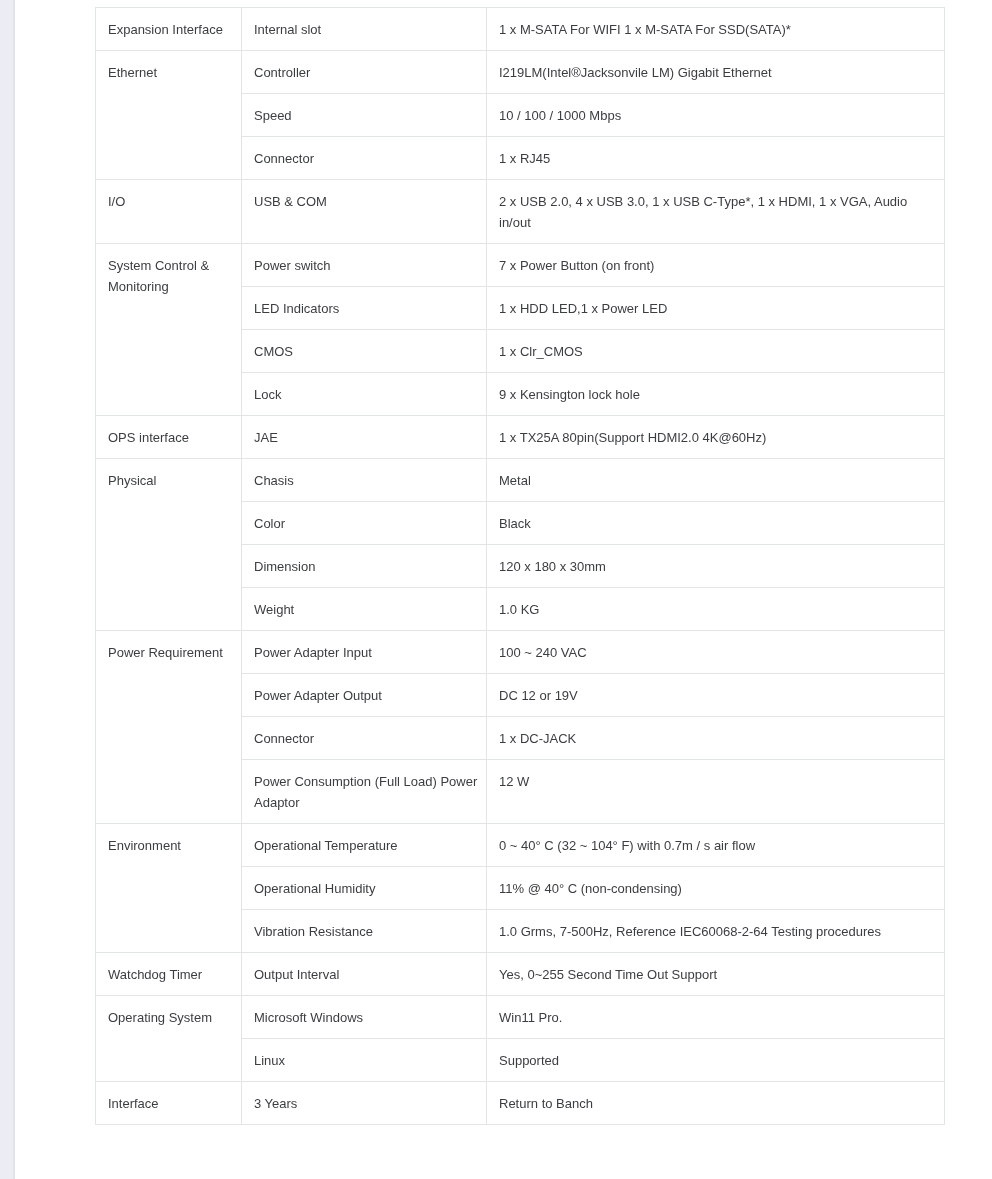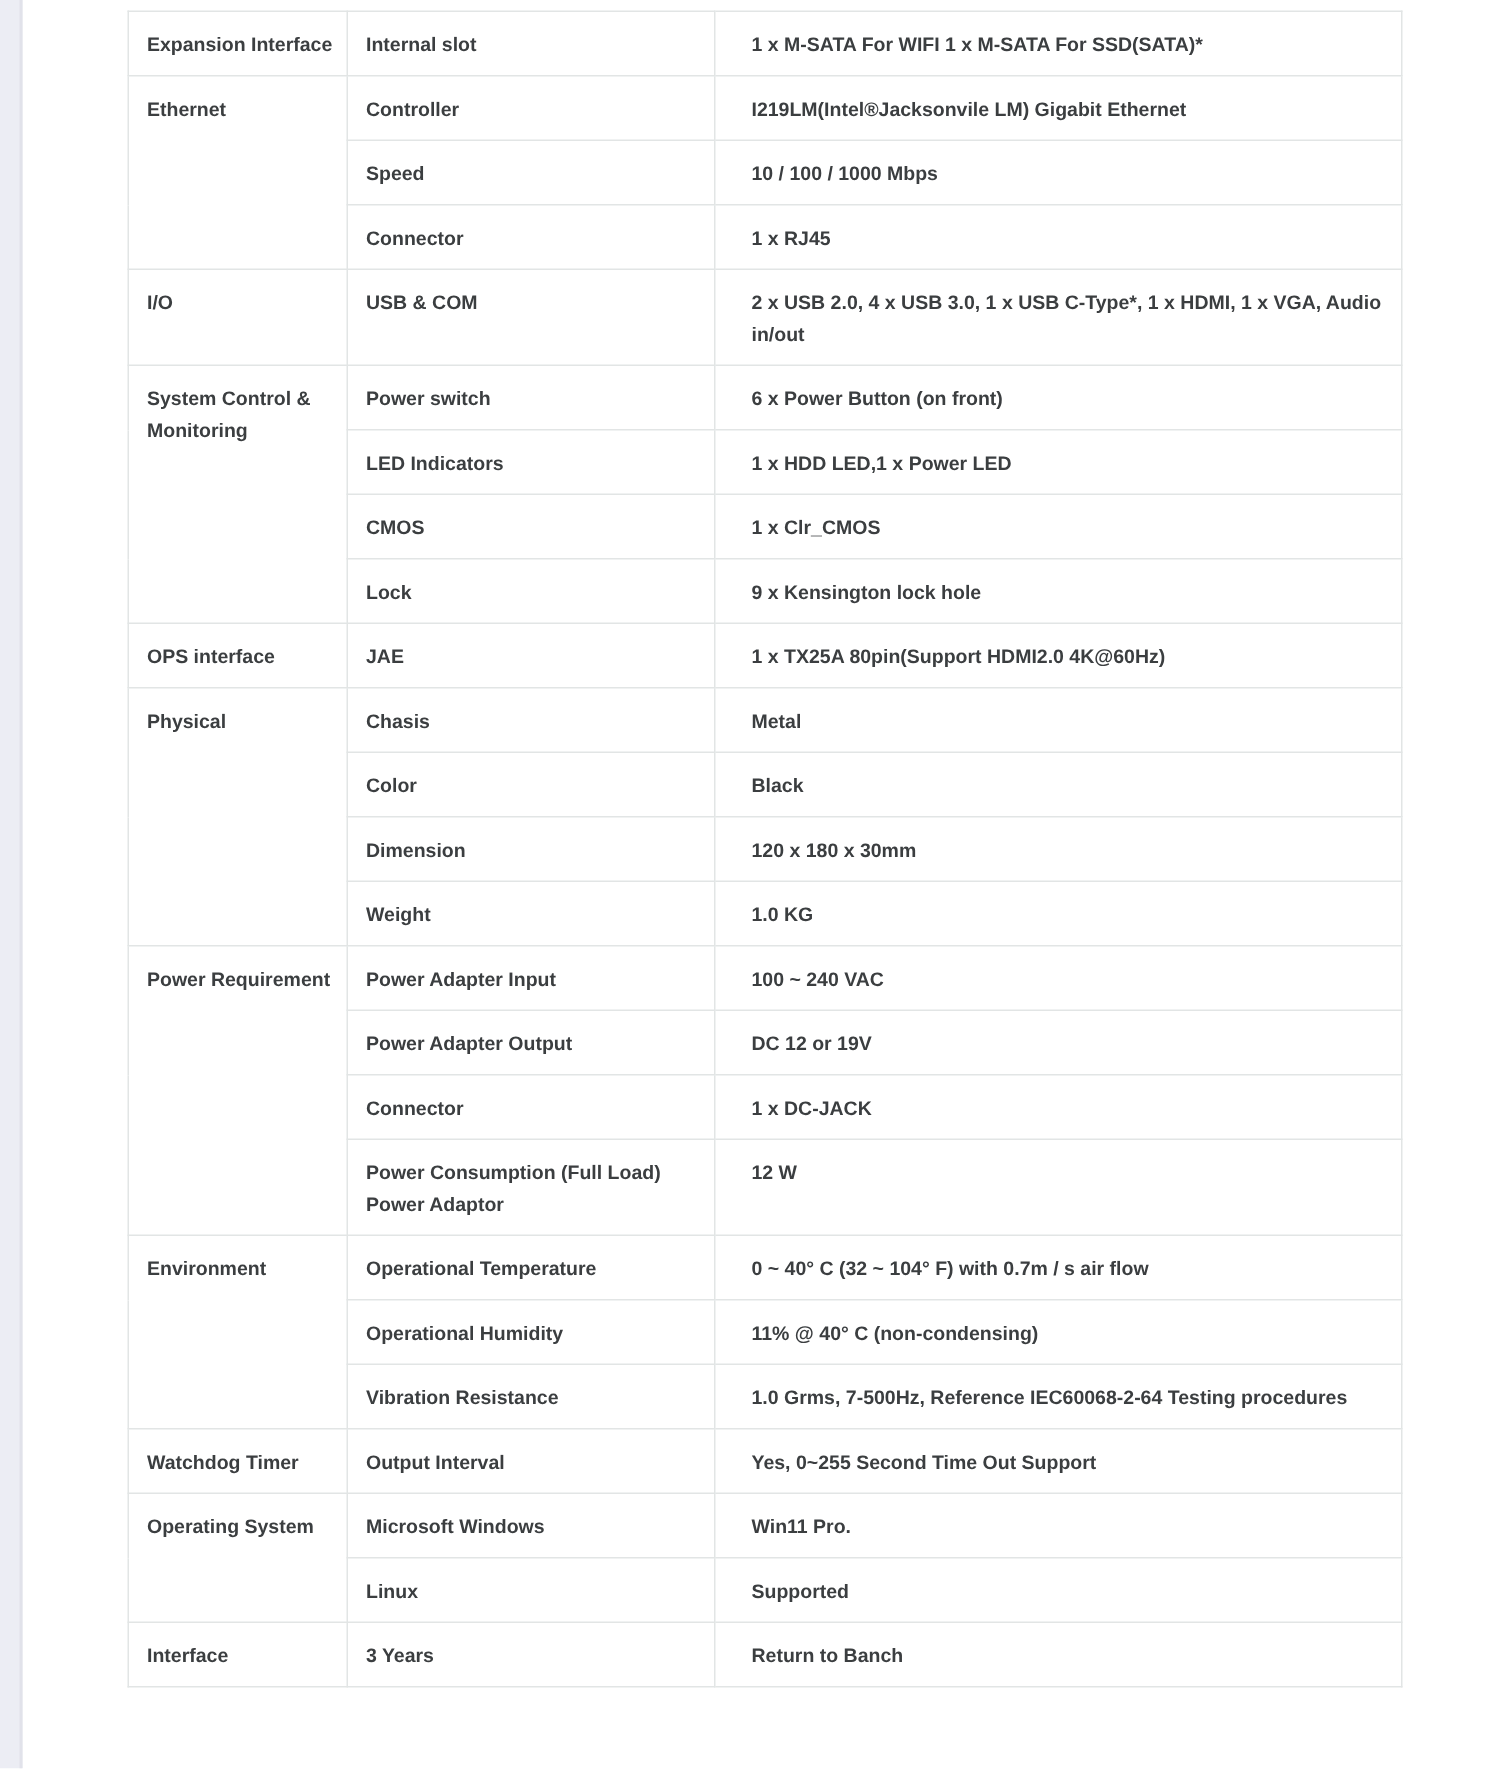--- a/index.html
+++ b/index.html
@@ -12,43 +12,42 @@
   }
   .left-strip {
     position: absolute;
     left: 0; top: 0;
     width: 15px; height: 1179px;
     background: var(--strip-color, #ecedf4);
     border-right: 2px solid var(--strip-edge-color, #e1e2ea);
   }
   .spec-table-wrap {
     position: absolute;
-    left: 85px; top: 7px;
+    left: 95px; top: 7px;
     width: 849px;
-    font-weight: bold;
   }
   table.spec {
     width: 849px;
     border-collapse: collapse;
     table-layout: fixed;
   }
   col.c1 { width: 146px; }
   col.c2 { width: 245px; }
   col.c3 { width: 458px; }
   table.spec td {
     border: 1px solid var(--border-color, #e2e5e5);
     vertical-align: top;
     padding: 11px 8px 10px 12px;
     font-size: 13px;
     line-height: 21px;
     color: var(--text-color, #3b3e40);
     background: #ffffff;
     word-wrap: break-word;
   }
-  table.spec td.value { padding-left: 24px; }
+  table.spec td.value { padding-left: 12px; }
 </style>
 </head>
 <body>
 
 <div class="left-strip"></div>
 
 <div class="spec-table-wrap">
   <table class="spec">
     <colgroup>
       <col class="c1">
@@ -75,21 +74,21 @@
           <td class="value">1 x RJ45</td>
         </tr>
         <tr>
           <td rowspan="1" class="cat">I/O</td>
           <td class="item">USB &amp; COM</td>
           <td class="value">2 x USB 2.0, 4 x USB 3.0, 1 x USB C-Type*, 1 x HDMI, 1 x VGA, Audio in/out</td>
         </tr>
         <tr>
           <td rowspan="4" class="cat">System Control &amp; Monitoring</td>
           <td class="item">Power switch</td>
-          <td class="value">6 x Power Button (on front)</td>
+          <td class="value">7 x Power Button (on front)</td>
         </tr>
         <tr>
           <td class="item">LED Indicators</td>
           <td class="value">1 x HDD LED,1 x Power LED</td>
         </tr>
         <tr>
           <td class="item">CMOS</td>
           <td class="value">1 x Clr_CMOS</td>
         </tr>
         <tr>

